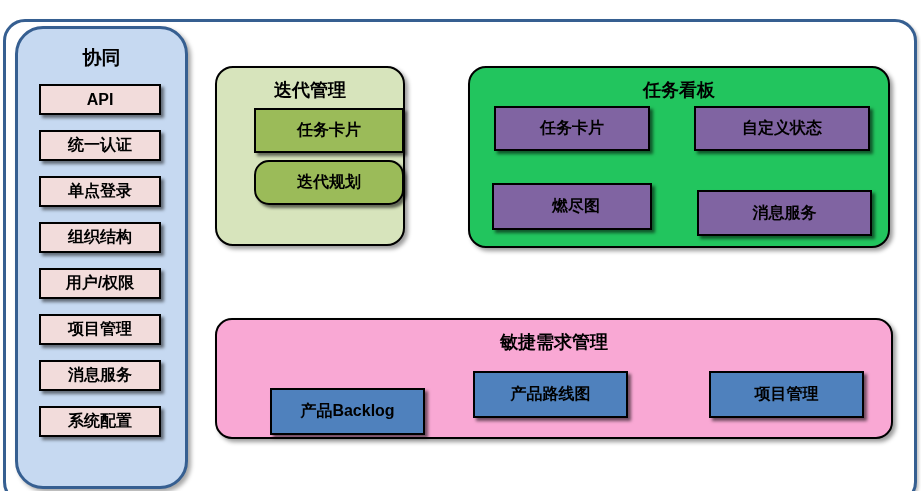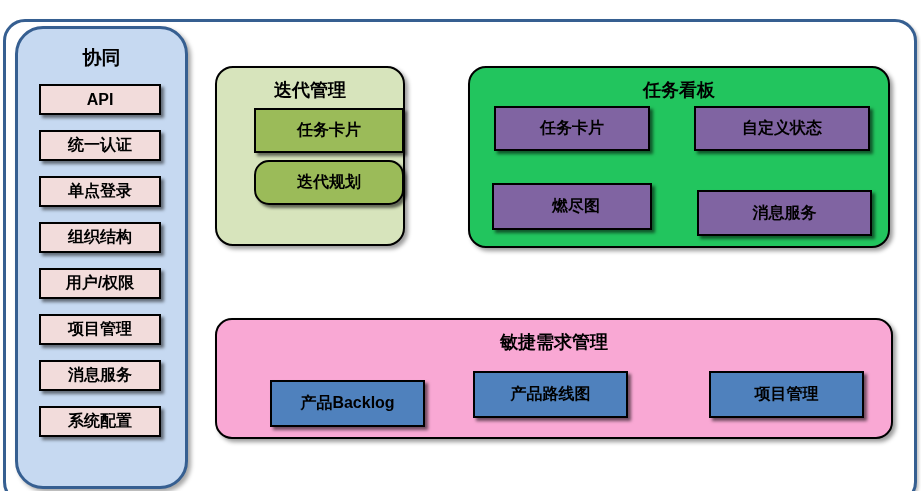--- a/index.html
+++ b/index.html
@@ -78,21 +78,21 @@
   .panel-taskboard { left: 468px; top: 50px; width: 422px; height: 182px; background: #22c55e; }
   .panel-taskboard .box { background: #8064A2; }
   .box-task-card        { left: 24px;  top: 38px;  width: 156px; height: 45px; }
   .box-custom-status    { left: 224px; top: 38px;  width: 176px; height: 45px; }
   .box-burndown         { left: 22px;  top: 115px; width: 160px; height: 47px; padding-left: 8px; }
   .box-task-distribution{ left: 227px; top: 122px; width: 175px; height: 46px; }
 
   
   .panel-agile { left: 215px; top: 302px; width: 678px; height: 121px; background: #f9a8d4; border-radius: 17px; }
   .panel-agile .box { background: #4F81BD; }
-  .box-product-backlog { left: 53px;  top: 60px; width: 155px; height: 47px; }
+  .box-product-backlog { left: 53px;  top: 68px; width: 155px; height: 47px; }
   .box-product-roadmap { left: 256px; top: 51px; width: 155px; height: 47px; }
   .box-story-map       { left: 492px; top: 51px; width: 155px; height: 47px; }
 </style>
 </head>
 <body>
 
 <div class="stage">
 
   <div class="outer-frame"></div>
 

